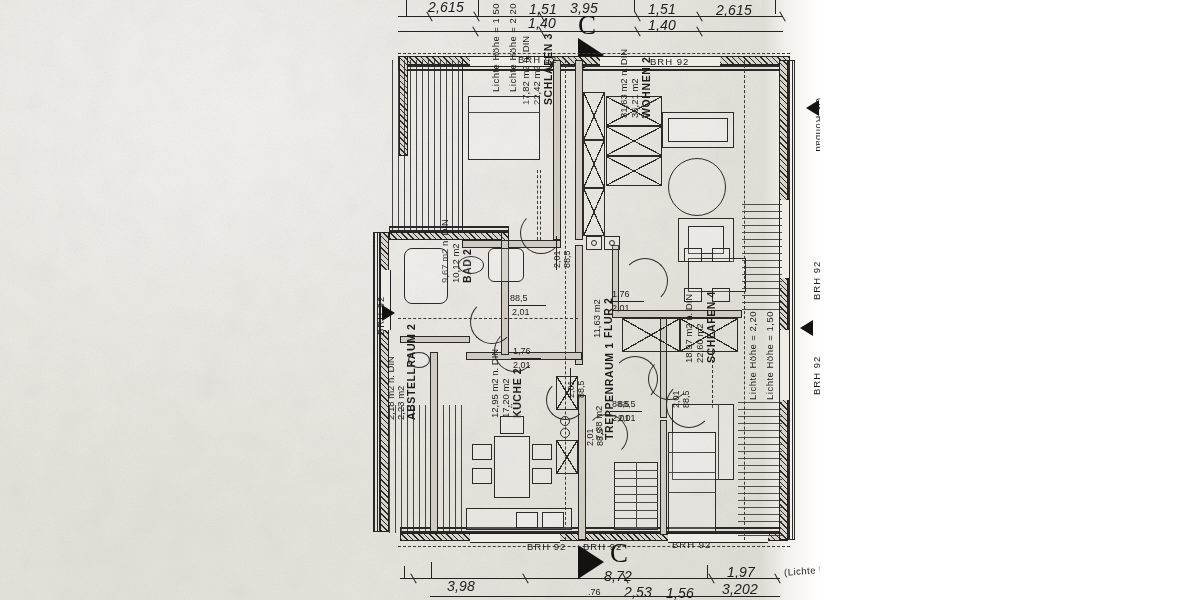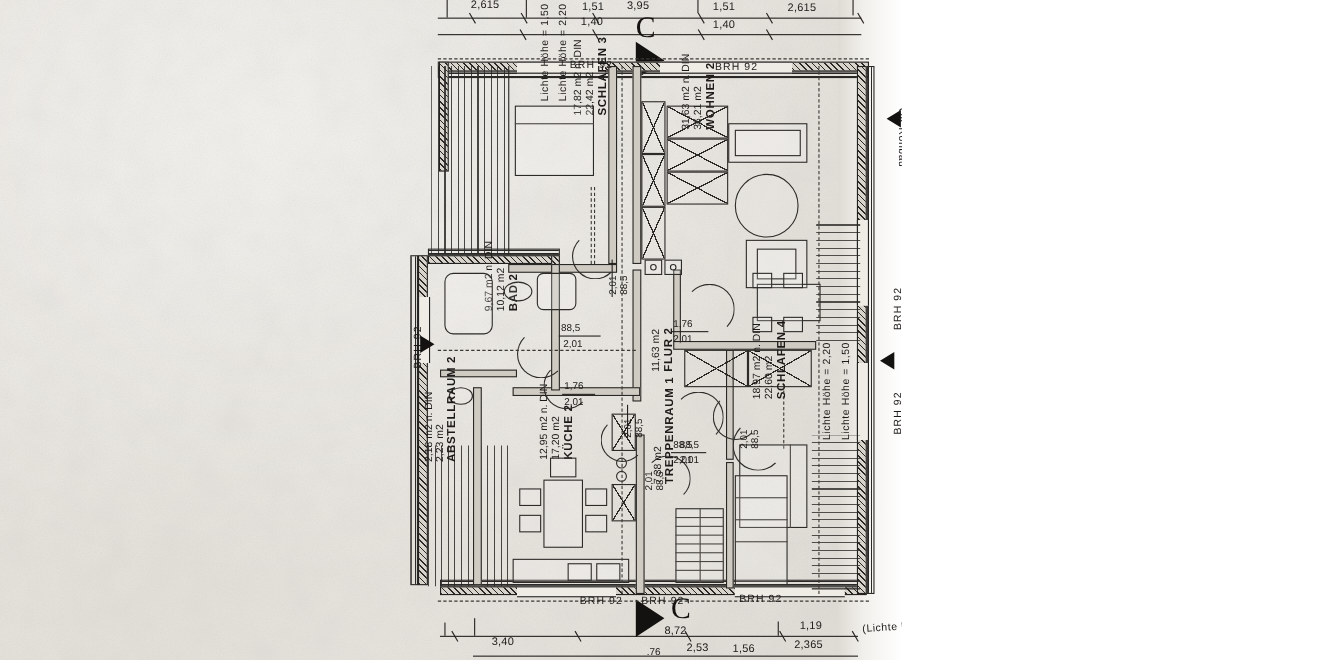--- a/index.html
+++ b/index.html
@@ -63,21 +63,21 @@
   
   .arc{position:absolute;border:1px solid #2d2b28;border-radius:50%;
        border-right-color:transparent;border-top-color:transparent;background:transparent;}
   .arc2{position:absolute;border:1px solid #2d2b28;border-radius:50%;
        border-left-color:transparent;border-bottom-color:transparent;background:transparent;}
 
   
   .t{position:absolute;color:#1d1b19;font-family:"Liberation Sans",sans-serif;white-space:nowrap;line-height:1.08;}
   .rot90{transform-origin:0 0;transform:rotate(-90deg);}
   .rot90b{transform-origin:0 0;transform:rotate(90deg);}
-  .dim{font-size:10px;letter-spacing:.2px;}
+  .dim{font-size:14px;letter-spacing:.2px;font-style:italic;}
   .dimS{font-size:9px;}
   .room{font-size:10.5px;font-weight:700;letter-spacing:.6px;}
   .area{font-size:9.5px;}
   .brh{font-size:9.5px;letter-spacing:1px;}
   .lh{font-size:9.5px;letter-spacing:.5px;}
   .ddim{font-size:9px;text-align:center;}
 
   
   .tick{position:absolute;width:11px;height:1px;background:#242220;transform:rotate(60deg);}
 
@@ -159,26 +159,26 @@
 
     <div class="tick" style="left:408px;top:578px;"></div>
     <div class="tick" style="left:520px;top:578px;"></div>
     <div class="tick" style="left:620px;top:578px;"></div>
     <div class="tick" style="left:706px;top:578px;"></div>
     <div class="tick" style="left:772px;top:578px;"></div>
     <div class="ink v" style="left:404px;top:566px;height:12px;"></div>
     <div class="ink v" style="left:431px;top:562px;height:16px;"></div>
     <div class="ink v" style="left:707px;top:565px;height:13px;"></div>
 
-    <div class="t dim" style="left:447px;top:579px;">3,40</div>
+    <div class="t dim" style="left:447px;top:579px;">3,98</div>
     <div class="t dim" style="left:604px;top:569px;">8,72</div>
-    <div class="t dim" style="left:727px;top:565px;">1,19</div>
+    <div class="t dim" style="left:727px;top:565px;">1,97</div>
     <div class="t dim" style="left:624px;top:585px;">2,53</div>
     <div class="t dim" style="left:666px;top:586px;">1,56</div>
-    <div class="t dim" style="left:722px;top:582px;">2,365</div>
+    <div class="t dim" style="left:722px;top:582px;">3,202</div>
     <div class="t dimS" style="left:588px;top:588px;">.76</div>
 
     <div class="sectC" style="left:610px;top:538px;">C</div>
     <div class="arrowR" style="left:578px;top:545px;"></div>
 
     <div class="t lh" style="left:784px;top:566px;transform:rotate(-4deg);">(Lichte Hö</div>
 
     <div class="wall" style="left:398px;top:56px;width:392px;height:9px;"></div>
     <div class="dash" style="left:398px;top:53px;width:392px;"></div>
     <div class="hatch" style="left:398px;top:65px;width:392px;height:6px;"></div>

